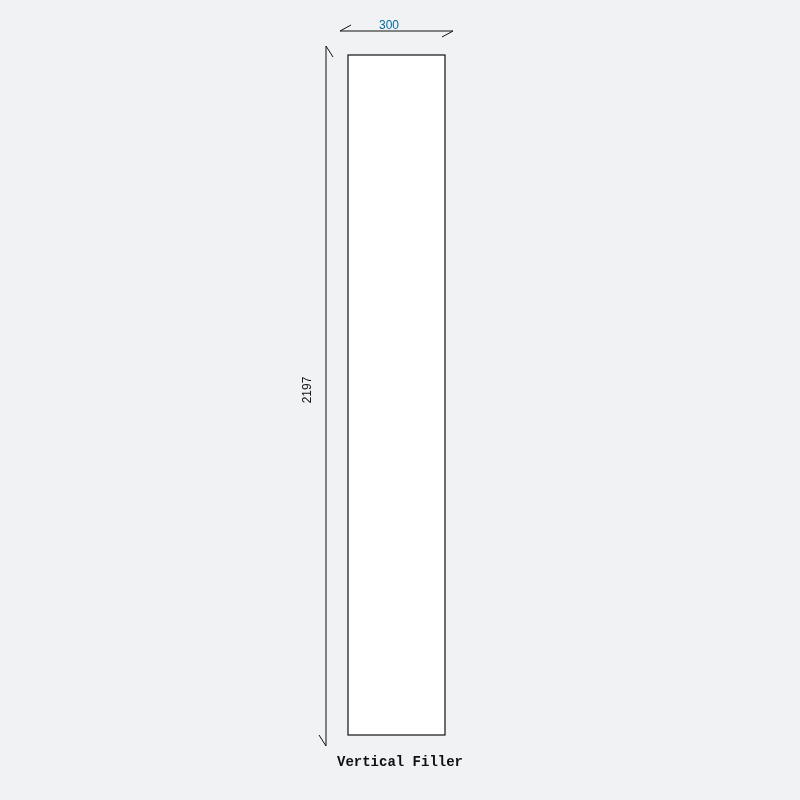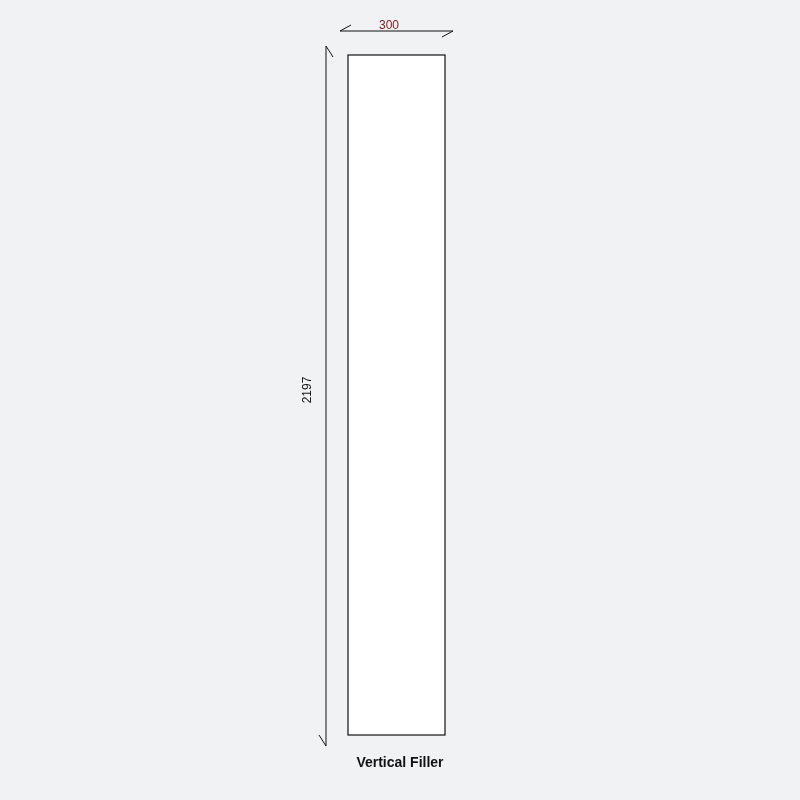--- a/index.html
+++ b/index.html
@@ -30,21 +30,21 @@
     font-size: 12px;
     color: #111111;
     font-family: "Liberation Sans", sans-serif;
     white-space: nowrap;
   }
   #width-label-inner {
     position: absolute;
     left: 379px;
     top: 18px;
     font-size: 12px;
-    color: #7f1d1d;
+    color: #0369a1;
   }
   #height-label-wrap {
     position: absolute;
     left: 311px;
     top: 380px;
     width: 20px;
     height: 40px;
   }
   #height-label {
     position: absolute;
@@ -64,20 +64,21 @@
     top: 752px;
     width: 800px;
     text-align: center;
     color: #111111;
     font-weight: bold;
     font-size: 14px;
     line-height: 20px;
   }
   #caption div {
     font-weight: bold;
+    font-family: Liberation Mono, monospace;
   }
 </style>
 </head>
 <body>
 
 <div id="stage">
 
   <svg class="svg-layer" viewBox="0 0 800 800" xmlns="http://www.w3.org/2000/svg">
 
     <rect x="348" y="55" width="97" height="680" fill="#ffffff" stroke="#111111" stroke-width="1.2"></rect>

